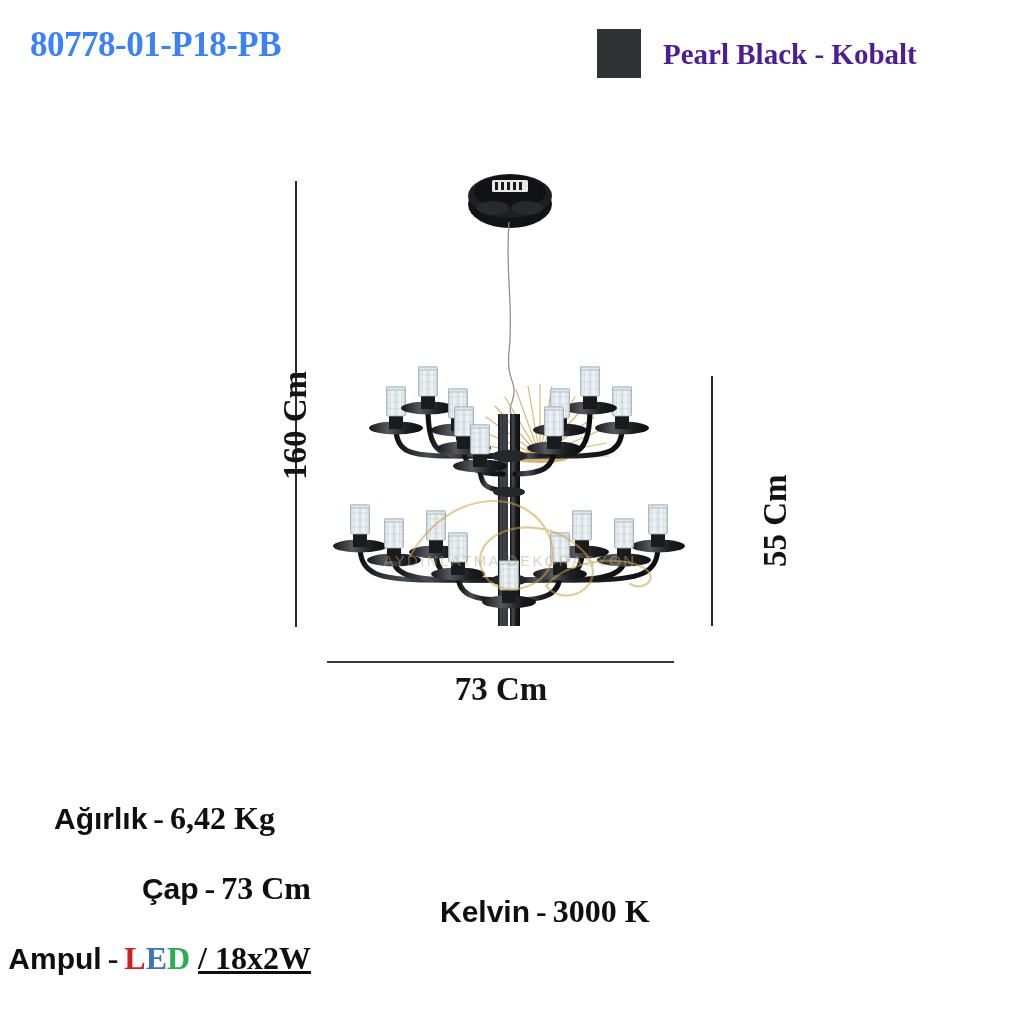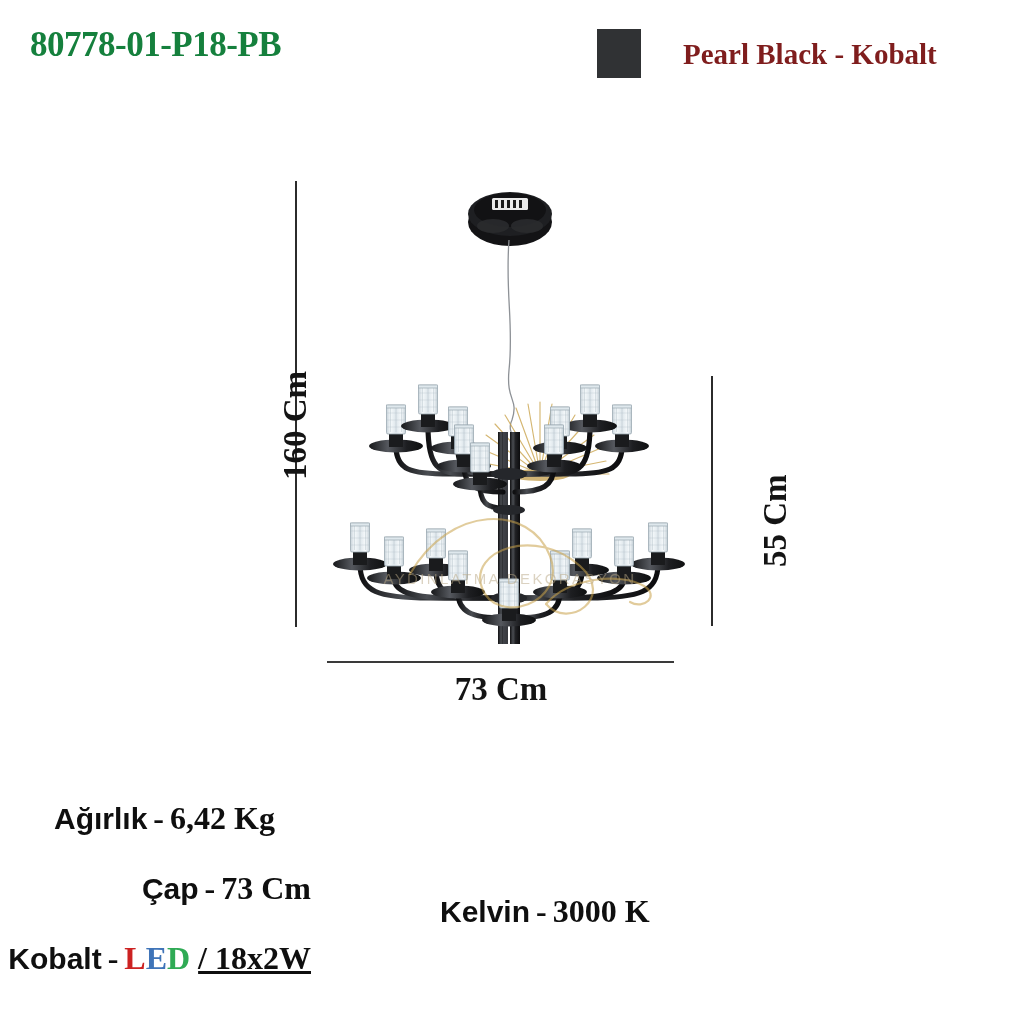--- a/index.html
+++ b/index.html
@@ -18,42 +18,41 @@
 
   
   #product-code {
     position: absolute;
     left: 30px;
     top: 25px;
     font-family: "Liberation Serif", serif;
     font-weight: bold;
     font-size: 35px;
     letter-spacing: -0.5px;
-    color: #15803d;
+    color: #3b82f6;
     white-space: nowrap;
     text-align: center;
   }
   #color-swatch {
     position: absolute;
     left: 597px;
     top: 29px;
     width: 44px;
     height: 49px;
     background: #303234;
   }
   #color-name {
     position: absolute;
     left: 663px;
     top: 38px;
     font-family: "Liberation Serif", serif;
     font-weight: bold;
     font-size: 29px;
-    color: #7f1d1d;
-    white-space: nowrap;
-    margin-left: 20px;
+    color: #4c1d95;
+    white-space: nowrap;
   }
 
   
   .dim-line-v {
     position: absolute;
     width: 2px;
     background: #2b2b2b;
   }
   .dim-line-h {
     position: absolute;
@@ -86,21 +85,21 @@
     font-family: "Liberation Serif", serif;
     font-weight: bold;
     font-size: 33px;
     color: #141414;
   }
 
   
   #product-image {
     position: absolute;
     left: 300px;
-    top: 174px;
+    top: 156px;
     width: 420px;
     height: 470px;
   }
   #product-image svg { display: block; }
 
   
   #specs {
     position: absolute;
     left: 0;
     top: 800px;
@@ -339,18 +338,18 @@
       <div class="spec-left">
         <span class="spec-label">Çap</span><span class="spec-dash">-</span><span class="spec-value">73 Cm</span>
       </div>
       <div class="spec-right">
         <span class="spec-label">Kelvin</span><span class="spec-dash">-</span><span class="spec-value">3000 K</span>
       </div>
     </div>
 
     <div class="spec-row">
       <div class="spec-left">
-        <span class="spec-label">Kobalt</span><span class="spec-dash">-</span><span class="spec-value led-l">L</span><span class="spec-value led-e">E</span><span class="spec-value led-d">D</span><span class="spec-value" style="padding-left:8px;text-decoration:underline;">/ 18x2W</span>
+        <span class="spec-label">Ampul</span><span class="spec-dash">-</span><span class="spec-value led-l">L</span><span class="spec-value led-e">E</span><span class="spec-value led-d">D</span><span class="spec-value" style="padding-left:8px;text-decoration:underline;">/ 18x2W</span>
       </div>
     </div>
 
   </div>
 </div>
 
 </body></html>

